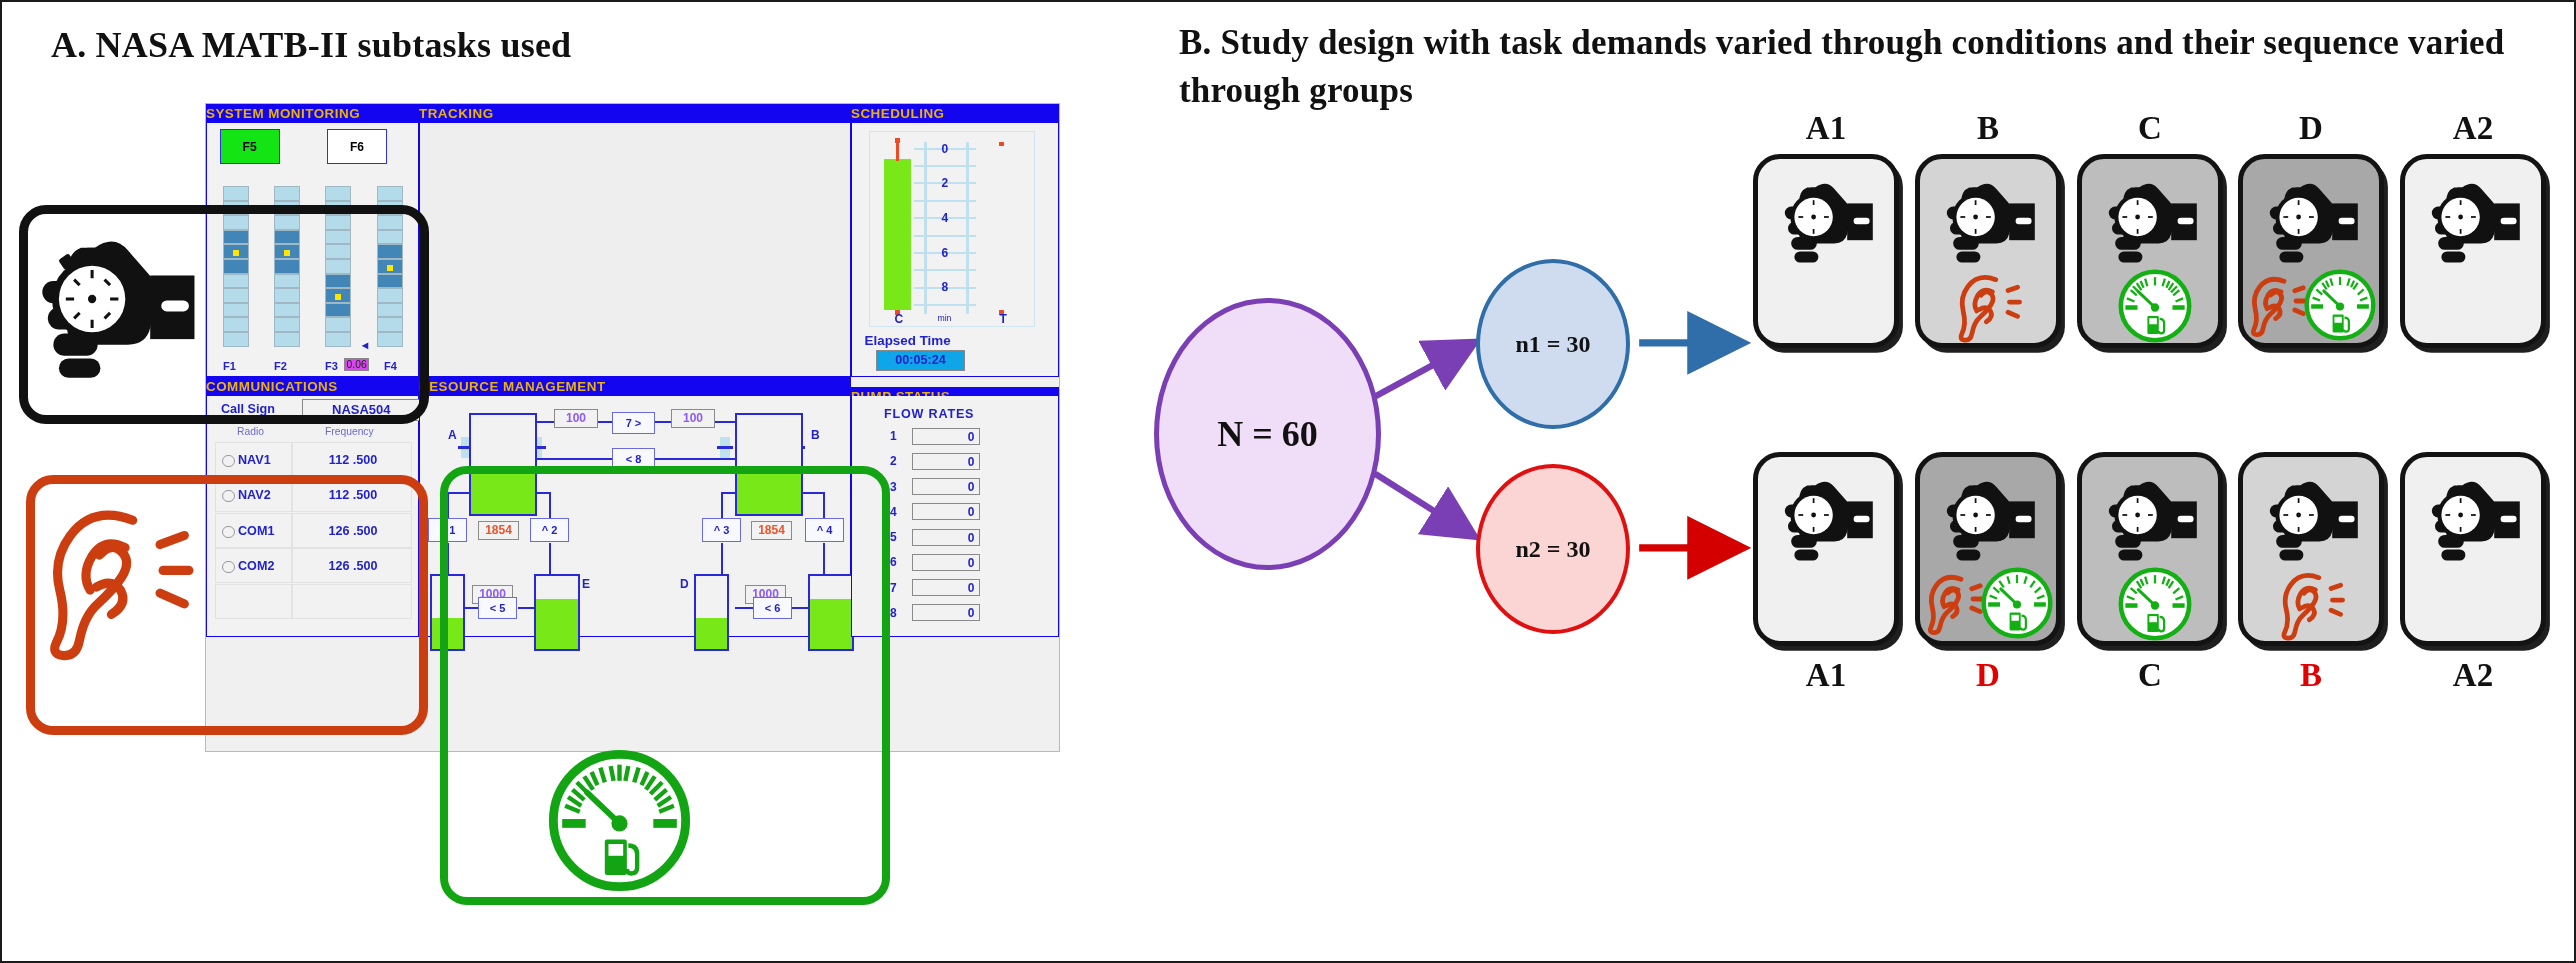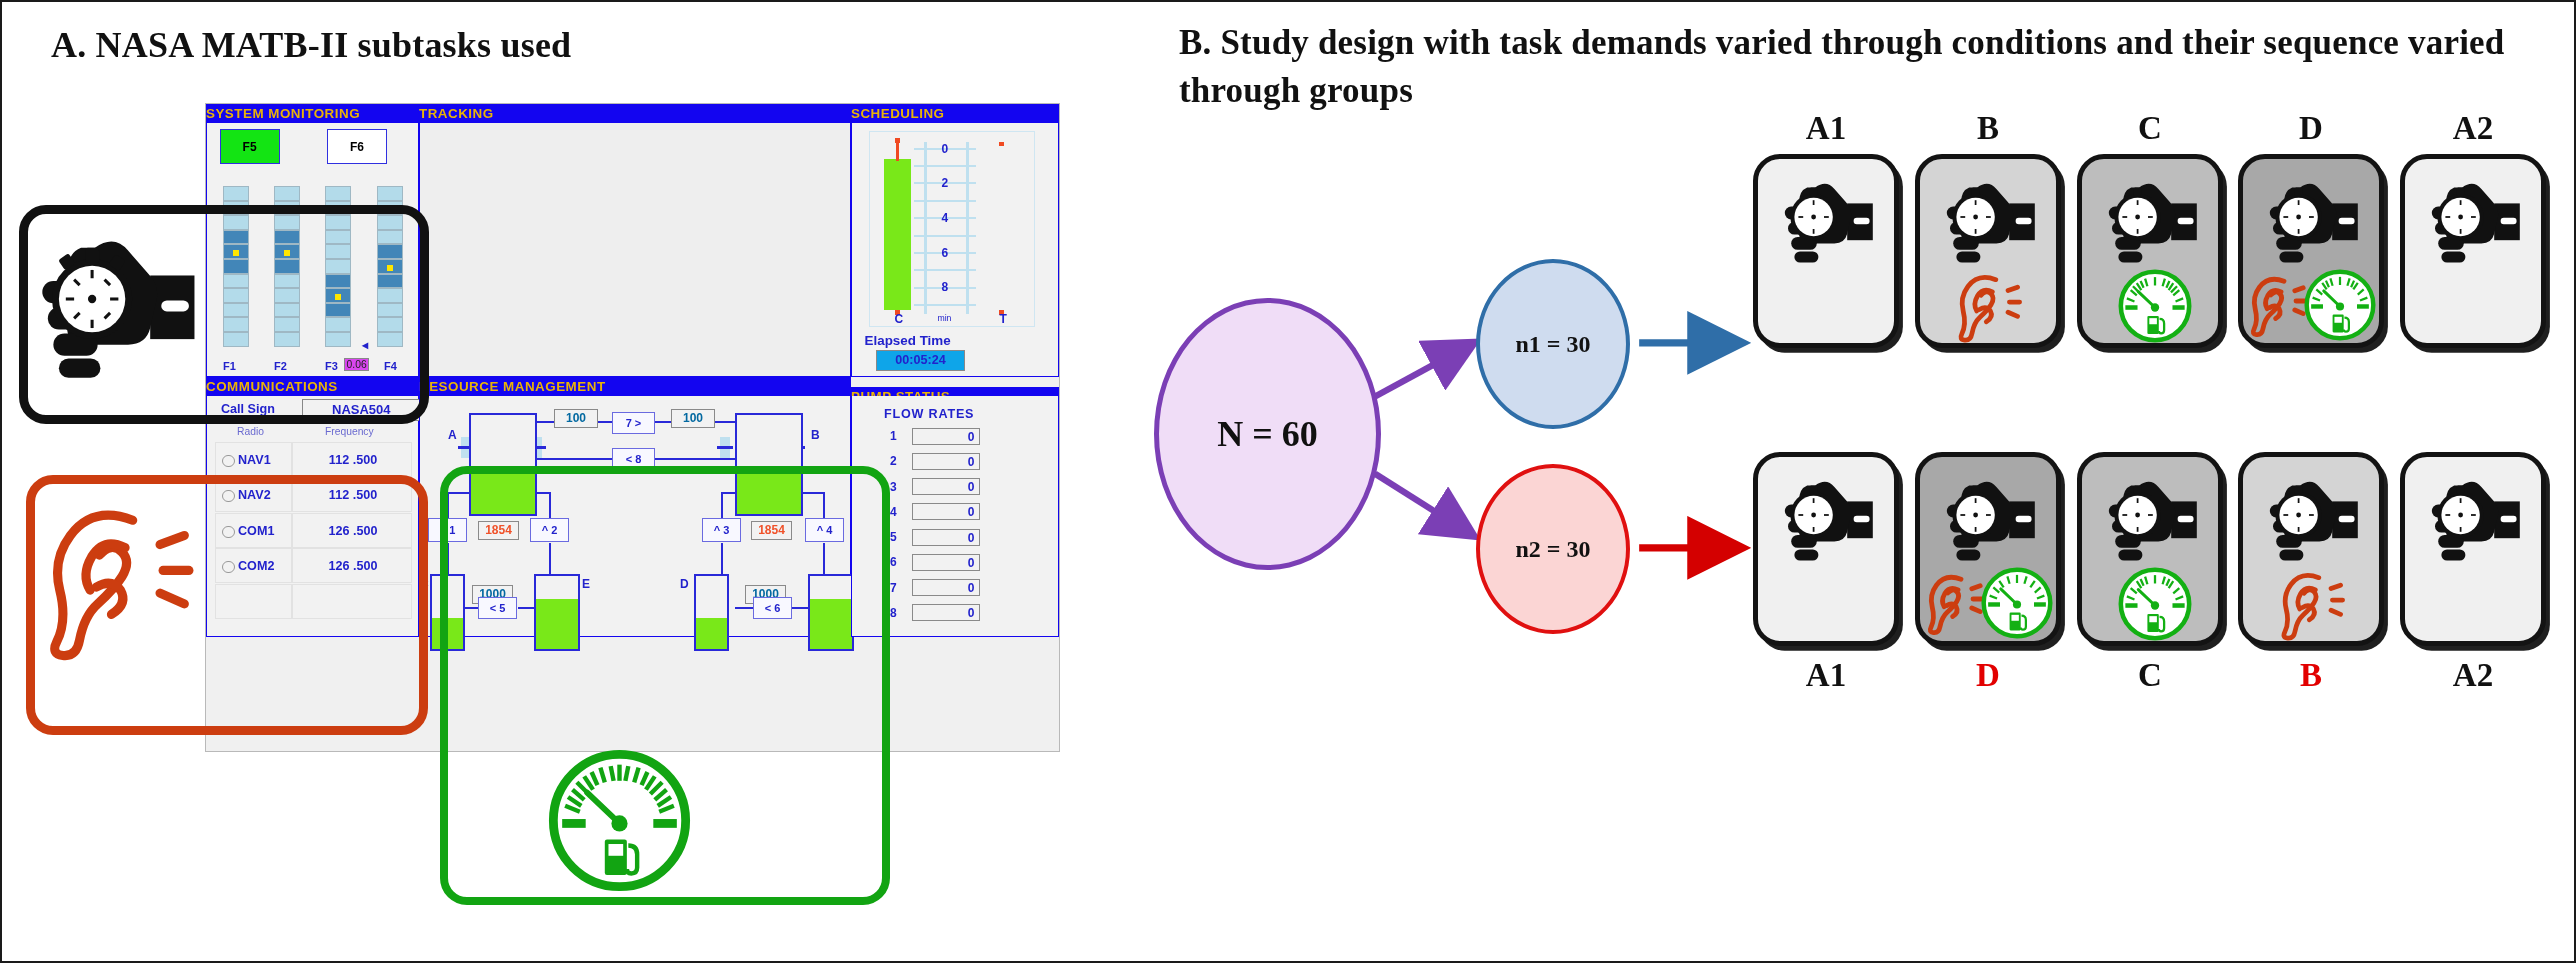--- a/index.html
+++ b/index.html
@@ -61,21 +61,21 @@
   .rdot{position:absolute;left:6.3px;top:12px;width:10.3px;height:10.3px;border:1.6px solid #999;border-radius:50%;background:#f2f2f2;}
   .rlbl{position:absolute;left:22px;top:10.3px;font-family:"Liberation Sans",sans-serif;font-weight:700;font-size:12.6px;color:#2222cc;}
   .freqtxt{position:absolute;left:0;top:10.3px;width:120px;text-align:center;font-family:"Liberation Sans",sans-serif;font-weight:700;font-size:12.6px;color:#2222cc;}
 
   
   #res{left:213px;top:273px;width:432px;}
   #resBody{left:213px;top:292px;width:432px;height:241px;}
   .tank{position:absolute;box-sizing:border-box;border:2.4px solid #2929d8;background:#f2f2f2;}
   .fill{position:absolute;left:0;bottom:0;width:100%;background:#79e819;}
   .tlbl{position:absolute;font-family:"Liberation Sans",sans-serif;font-weight:700;font-size:12px;color:#2222cc;}
-  .numbox{position:absolute;box-sizing:border-box;border:0.8px solid #8a8a8a;background:#f2f2f2;text-align:center;font-family:"Liberation Sans",sans-serif;font-weight:700;font-size:12px;color:#0369a1;}
+  .numbox{position:absolute;box-sizing:border-box;border:0.8px solid #8a8a8a;background:#f2f2f2;text-align:center;font-family:"Liberation Sans",sans-serif;font-weight:700;font-size:12px;color:#8b5cf6;}
   .numbox.orange{color:#f0522a;}
   .pumpbox{position:absolute;box-sizing:border-box;border:0.8px solid #6a6ae0;background:#f8f8ff;text-align:center;font-family:"Liberation Sans",sans-serif;font-weight:700;font-size:11px;color:#2222cc;}
   .pipe{position:absolute;background:#2929d8;}
   .valve{position:absolute;width:9.5px;height:20.5px;background:#bfe0ef;}
 
   
   #pump{left:645px;top:283px;width:208px;}
   #pumpBody{left:645px;top:292px;width:208px;height:241px;}
   #flowhdr{position:absolute;left:32px;top:11px;font-family:"Liberation Sans",sans-serif;font-weight:700;font-size:12.6px;color:#2222cc;letter-spacing:0.8px;}
   .pnum{position:absolute;left:38px;font-family:"Liberation Sans",sans-serif;font-weight:700;font-size:12px;color:#2222cc;}

